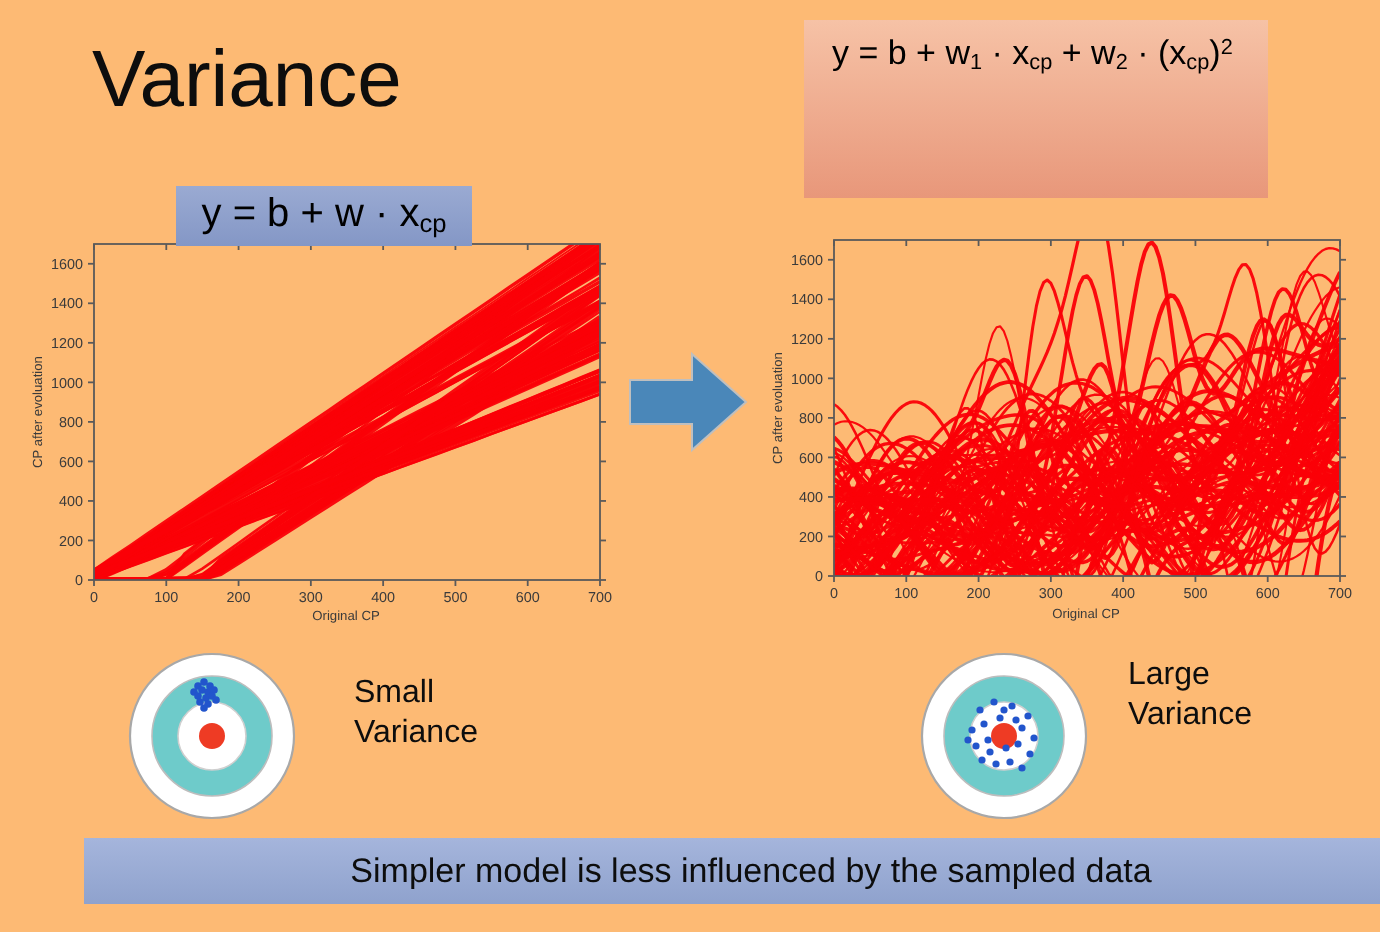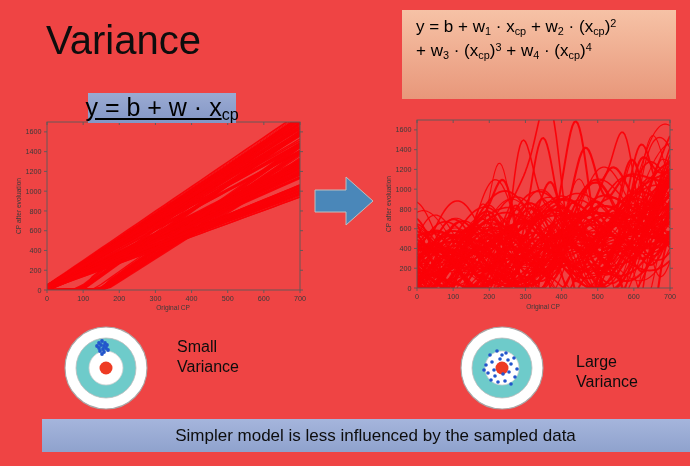--- a/index.html
+++ b/index.html
@@ -7,21 +7,21 @@
     padding: 0;
     background: #ffffff;
   }
   body {
     font-family: "Liberation Sans", sans-serif;
   }
   #slide {
     position: relative;
     width: 690px;
     height: 466px;
-    background: #ef4444;
+    background: #fdba74;
     overflow: hidden;
   }
 
   
   #slide-title {
     position: absolute;
     left: 46px;
     top: 18px;
     font-size: 40px;
     font-weight: 400;
@@ -35,31 +35,30 @@
   .eq-box-blue {
     position: absolute;
     left: 88px;
     top: 93px;
     width: 148px;
     height: 30px;
     background: linear-gradient(180deg, #9aaad2 0%, #8497c6 100%);
     display: flex;
     align-items: center;
     justify-content: center;
-    font-size: 25px;
+    font-size: 20px;
     color: #000000;
     white-space: nowrap;
     z-index: 6;
-    text-decoration: underline;
   }
   .eq-box-orange {
     position: absolute;
     left: 402px;
     top: 10px;
-    width: 274px;
+    width: 232px;
     height: 89px;
     background: linear-gradient(180deg, #f6c2a6 0%, #e8977a 100%);
     padding: 5px 0 0 14px;
     box-sizing: border-box;
     font-size: 17px;
     color: #000000;
     line-height: 1.42;
     z-index: 6;
   }
   sub { font-size: 0.64em; vertical-align: -0.25em; }
@@ -95,21 +94,21 @@
 
   
   .variance-caption {
     position: absolute;
     font-size: 16px;
     color: #0d0d0d;
     line-height: 1.28;
     white-space: nowrap;
   }
   #caption-small { left: 177px; top: 337px; }
-  #caption-large { left: 564px; top: 352px; margin-left: 12px; }
+  #caption-large { left: 564px; top: 328px; }
 
   
   #bottom-banner {
     position: absolute;
     left: 42px;
     top: 419px;
     width: 667px;
     height: 33px;
     background: linear-gradient(180deg, #a5b5dc 0%, #8fa2cd 100%);
     display: flex;
@@ -126,21 +125,20 @@
 <div id="slide">
 
   <div id="slide-title">Variance</div>
 
   <div class="eq-box-blue">
     <span><span>y = b + w · x</span><sub>cp</sub></span>
   </div>
 
   <div class="eq-box-orange">
     <div><span>y = b + w</span><sub>1</sub><span> · x</span><sub>cp</sub><span> + w</span><sub>2</sub><span> · (x</span><sub>cp</sub><span>)</span><sup>2</sup></div>
-    <div><span>+ w</span><sub>3</sub><span> · (x</span><sub>cp</sub><span>)</span><sup>3</sup><span> + w</span><sub>4</sub><span> · (x</span><sub>cp</sub><span>)</span><sup>4</sup></div>
   </div>
 
   <div class="chart" id="chart-left">
     <svg width="300" height="195" viewBox="0 0 300 195">
       <g id="left-ticks">
           <line x1="35" y1="172" x2="35" y2="175" class="tickmk"></line>
           <line x1="35" y1="4" x2="35" y2="7" class="tickmk"></line>
           <text x="35" y="183" class="tick-label" text-anchor="middle">0</text>
           <line x1="71.14285714285714" y1="172" x2="71.14285714285714" y2="175" class="tickmk"></line>
           <line x1="71.14285714285714" y1="4" x2="71.14285714285714" y2="7" class="tickmk"></line>

